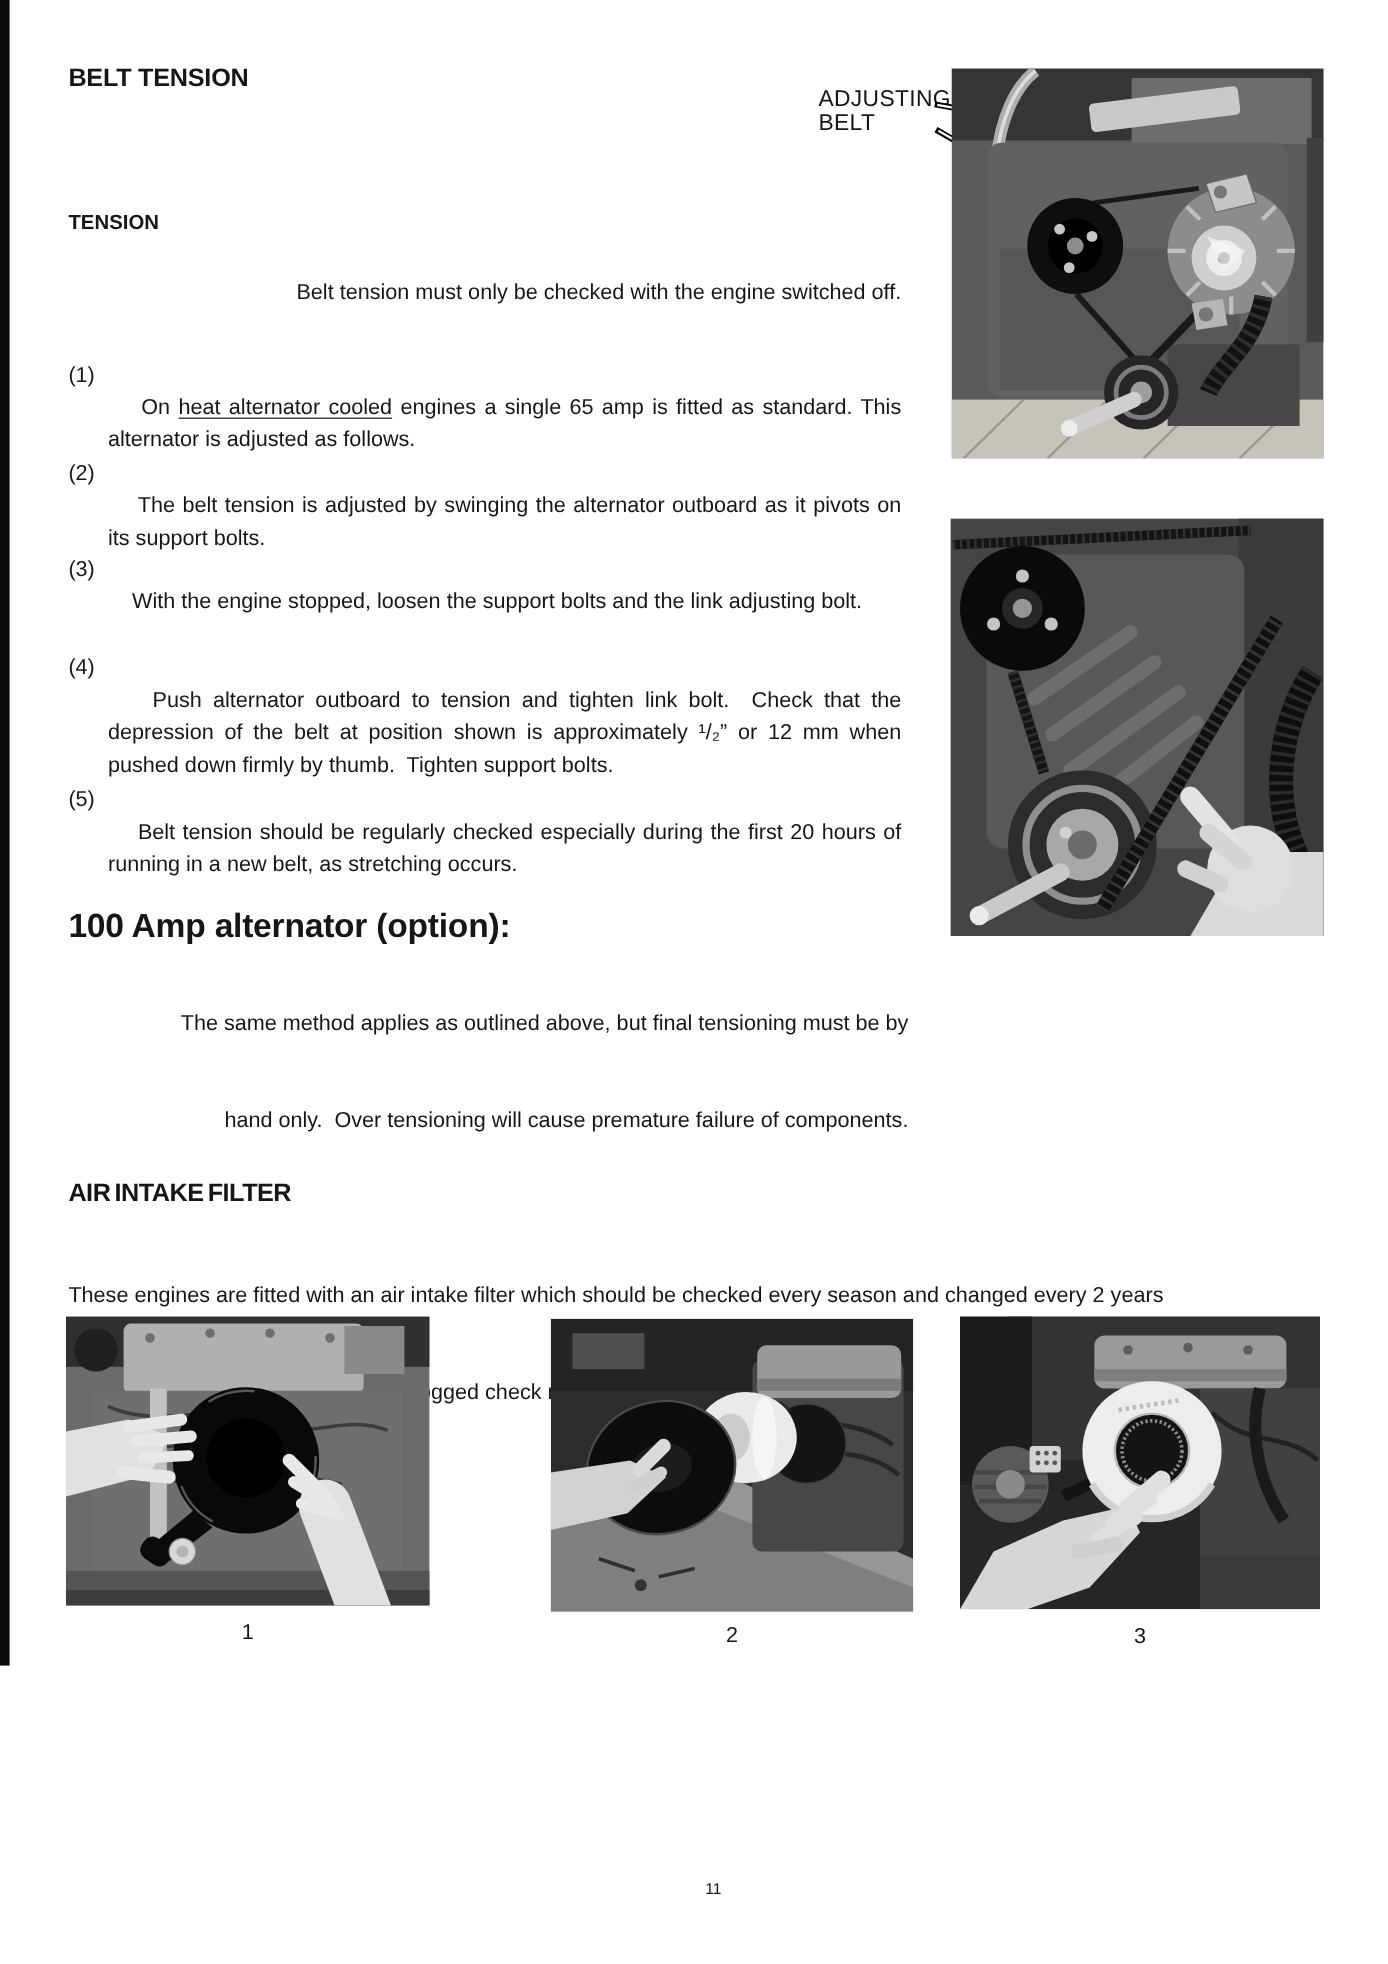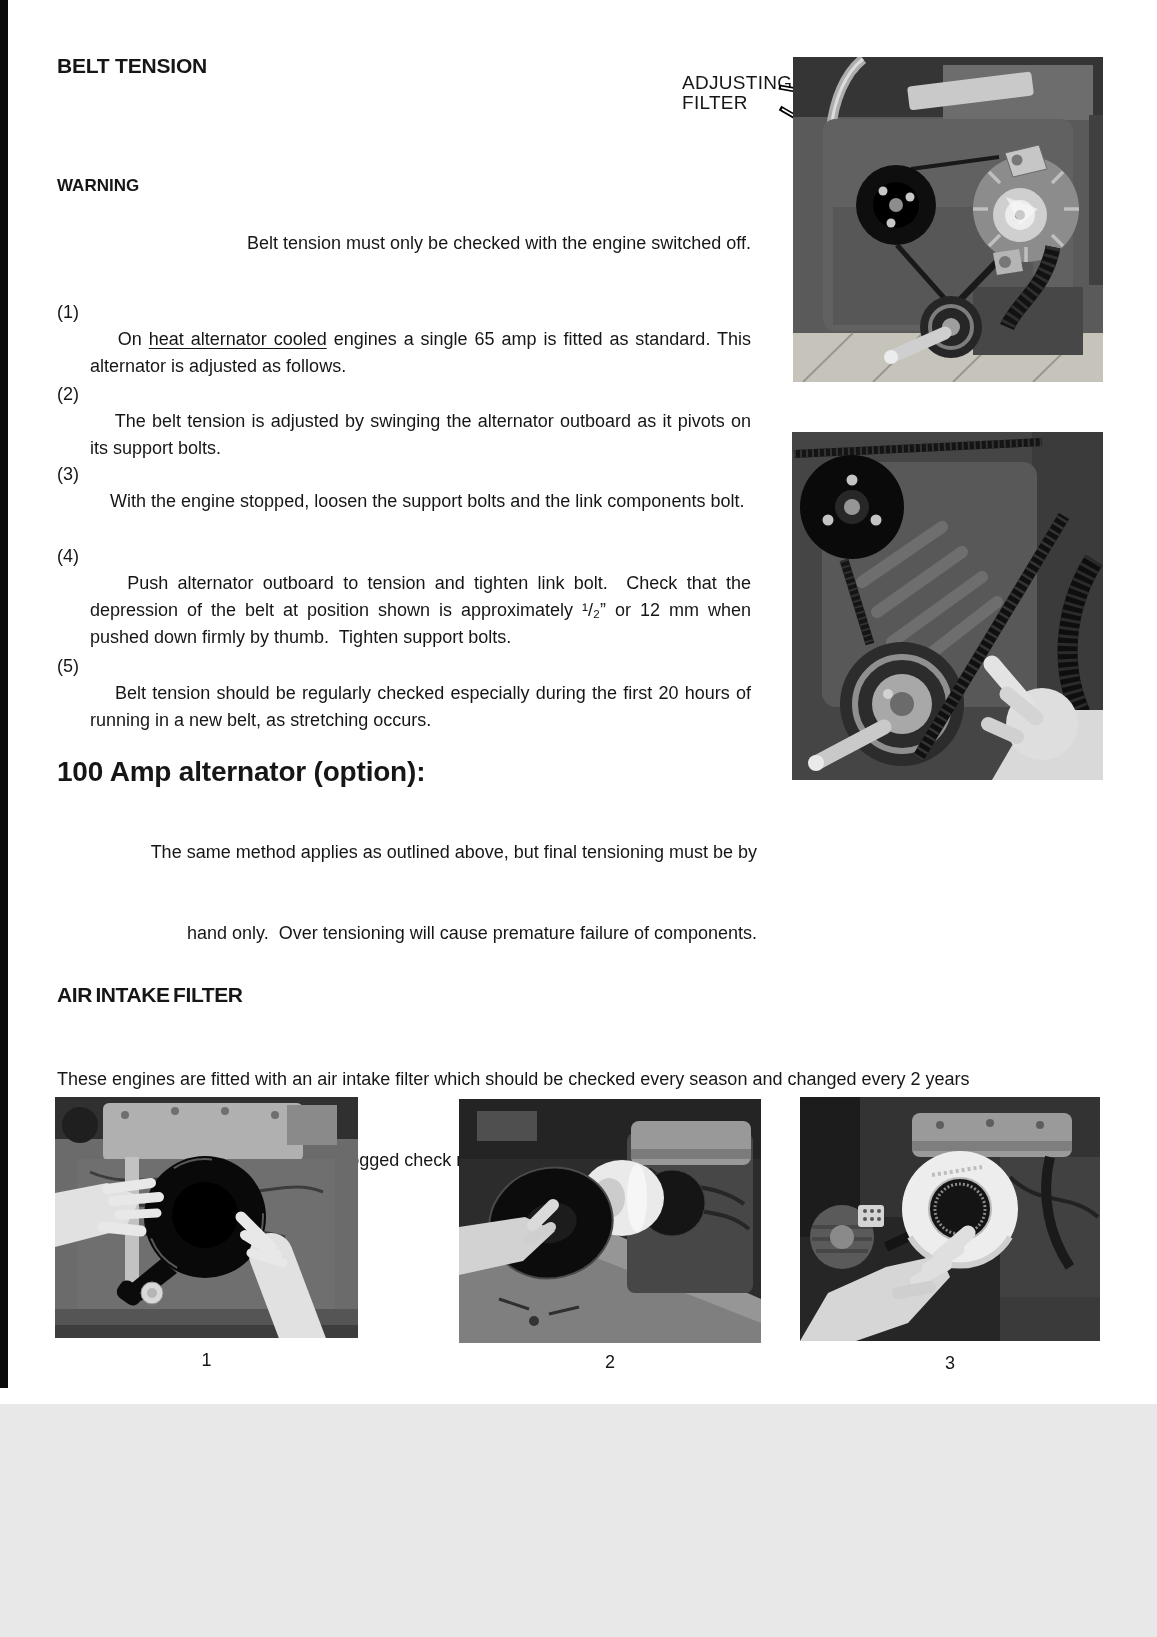--- a/index.html
+++ b/index.html
@@ -1,17 +1,17 @@
 <!DOCTYPE html>
 <html><head>
 <meta charset="utf-8">
 <style>
   html,body{margin:0;padding:0;background:#e8e8e8;}
   .page{
-    position:relative; width:1157px; height:1404px; margin:0 auto;
+    position:relative; width:1157px; height:1637px; margin:0 auto;
     background:#ffffff; overflow:hidden;
     font-family:"Liberation Sans", sans-serif; color:#161616;
   }
   .abs{position:absolute;}
   .h-main{font-size:21px; font-weight:bold; letter-spacing:-0.2px; white-space:pre-wrap;}
   .h-sub{font-size:20px; font-weight:bold; letter-spacing:-0.2px; white-space:pre-wrap;}
   .h-warn{font-size:17px; font-weight:bold; white-space:pre-wrap;}
   .body-text{font-size:18px; line-height:27px; white-space:pre-wrap;}
   .list-item{
     position:absolute; left:57px; width:694px;
@@ -29,31 +29,31 @@
   .edge-artifact{background:#0a0a0a;}
 </style>
 </head>
 <body>
 
 <div class="page">
 
   <div class="abs edge-artifact" style="left:0;top:0;width:8px;height:1388px;"></div>
 
   <div class="abs h-main" style="left:57px;top:54px;">BELT TENSION</div>
-  <div class="abs h-warn" style="left:57px;top:176px;">WARNING</div>
+  <div class="abs h-warn" style="left:57px;top:176px;">TENSION</div>
   <div class="abs body-text" style="left:57px;top:230px;width:694px;text-align:right;">Belt tension must only be checked with the engine switched off.</div>
 
   <div class="list-item" style="top:299px;">
     <span class="list-num">(1)</span><span><span>On </span><span class="u">heat alternator cooled</span><span> engines a single 65 amp is fitted as standard. This alternator is adjusted as follows.</span></span>
   </div>
   <div class="list-item" style="top:381px;">
     <span class="list-num">(2)</span><span><span></span><span></span><span>The belt tension is adjusted by swinging the alternator outboard as it pivots on its support bolts.</span></span>
   </div>
   <div class="list-item" style="top:461px;">
-    <span class="list-num">(3)</span><span><span></span><span></span><span>With the engine stopped, loosen the support bolts and the link components bolt.</span></span>
+    <span class="list-num">(3)</span><span><span></span><span></span><span>With the engine stopped, loosen the support bolts and the link adjusting bolt.</span></span>
   </div>
   <div class="list-item" style="top:543px;">
     <span class="list-num">(4)</span><span><span></span><span></span><span>Push alternator outboard to tension and tighten link bolt.  Check that the depression of the belt at position shown is approximately ¹/₂” or 12 mm when pushed down firmly by thumb.  Tighten support bolts.</span></span>
   </div>
   <div class="list-item" style="top:653px;">
     <span class="list-num">(5)</span><span><span></span><span></span><span>Belt tension should be regularly checked especially during the first 20 hours of running in a new belt, as stretching occurs.</span></span>
   </div>
 
   <div class="abs opt-head" style="left:57px;top:756px;">100 Amp alternator (option):</div>
   <div class="abs body-text" style="left:57px;top:785px;width:700px;text-align:right;">
@@ -62,21 +62,21 @@
   </div>
 
   <div class="abs air-head" style="left:57px;top:983px;text-align:right;">AIR INTAKE FILTER</div>
   <div class="abs body-text" style="left:57px;top:1012px;width:1065px;">
     <div>These engines are fitted with an air intake filter which should be checked every season and changed every 2 years</div>
     <div>or sooner if badly clogged. If badly clogged check more often</div>
   </div>
 
   <div class="abs adj-label" style="left:682px;top:73px;">
     <div>ADJUSTING</div>
-    <div>FILTER</div>
+    <div>BELT</div>
   </div>
   <svg class="abs" style="left:770px;top:70px;" width="240" height="175" viewBox="0 0 240 175">
     <line x1="9" y1="17" x2="213" y2="53" stroke="#000" stroke-width="5"></line>
     <line x1="11" y1="17.4" x2="199" y2="50.6" stroke="#fff" stroke-width="1.8"></line>
     <polygon points="222,55 194,58 197,42" fill="#000"></polygon>
     <line x1="10" y1="38" x2="204" y2="150" stroke="#000" stroke-width="5"></line>
     <line x1="12" y1="39" x2="200" y2="147.5" stroke="#fff" stroke-width="1.8"></line>
     <polygon points="222,160 197,155 205,140" fill="#000"></polygon>
   </svg>
 

